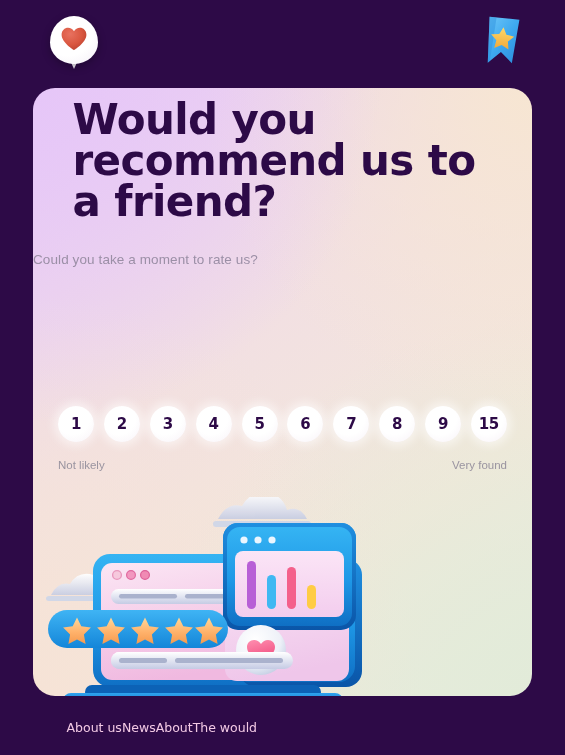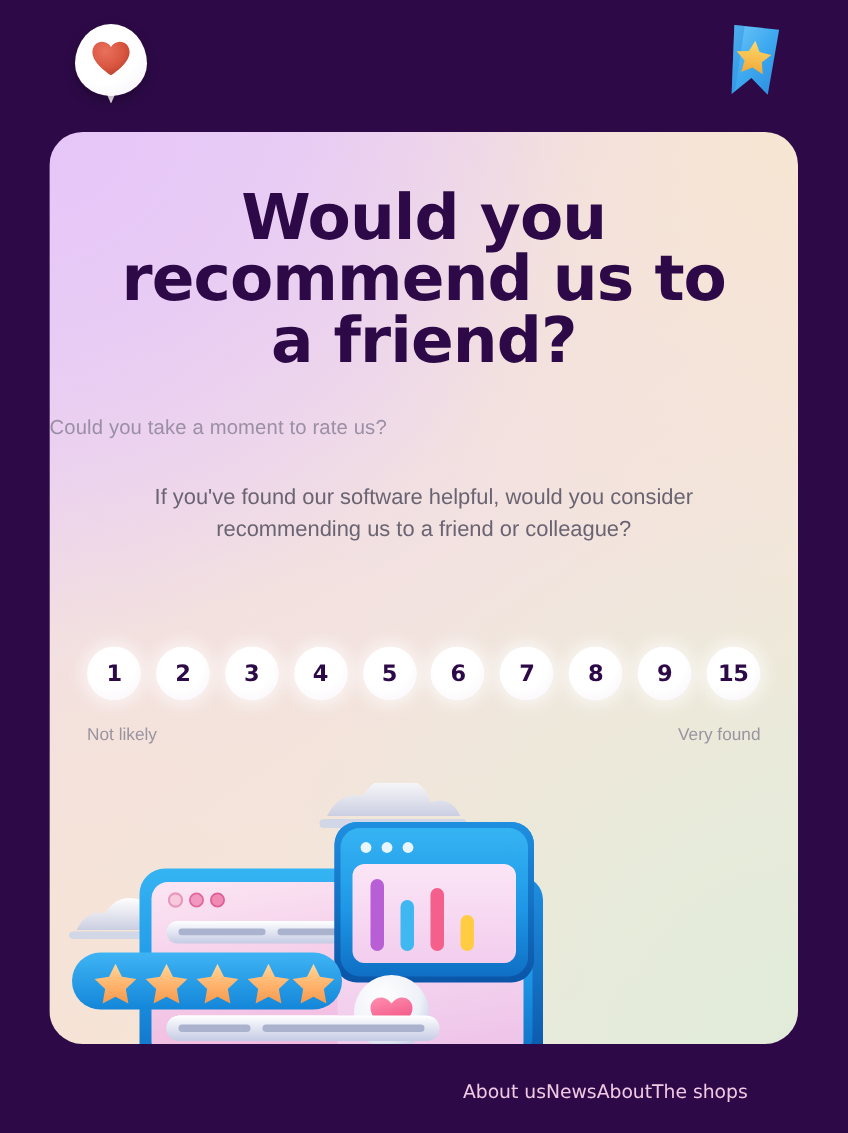--- a/index.html
+++ b/index.html
@@ -46,21 +46,21 @@
       radial-gradient(120% 95% at 0% 0%, #e6c6f8 0%, rgba(230,198,248,0) 58%),
       radial-gradient(110% 90% at 100% 0%, #f7e6d2 0%, rgba(247,230,210,0) 60%),
       radial-gradient(120% 100% at 100% 100%, #e2ebd9 0%, rgba(226,235,217,0) 62%),
       radial-gradient(130% 110% at 0% 100%, #f6e3d6 0%, rgba(246,227,214,0) 60%),
       linear-gradient(145deg,#e9cdf6 0%, #f2e0e2 42%, #f3e8da 72%, #e7edde 100%);
   }
 
   .card-inner { position:relative; width:100%; height:100%; z-index:5; }
 
   .headline {
-    margin:36px auto 0; width:420px; text-align:center;
+    margin:11px auto 0; width:420px; text-align:left;
     color:#2d0a47; font-size:42px; line-height:41px;
     font-weight:bold; letter-spacing:-0.6px;
     font-family:"DejaVu Sans", sans-serif;
   }
   .subtitle {
     margin:30px auto 0; text-align:left;
     color:#9b8fa6; font-size:13.5px; letter-spacing:0.1px;
   }
   .bodytext {
     margin:30px auto 0; width:400px; text-align:center;
@@ -89,21 +89,21 @@
 
   
   .illus { position:absolute; left:0; top:398px; width:499px; height:210px; }
   .illus svg { display:block; }
 
   
   .footer {
     position:absolute; left:0; bottom:0; width:565px; height:56px;
     display:flex; align-items:center; justify-content:center;
   }
-  .footer-links { display:flex; width:432px; justify-content:flex-end; }
+  .footer-links { display:flex; width:432px; justify-content:flex-start; }
   .footer-link {
     color:#f2c9e4; font-size:12.5px; text-decoration:none;
     font-family:"DejaVu Sans", sans-serif; cursor:pointer;
   }
 </style>
 </head>
 <body>
 
 <div class="page">
 
@@ -140,21 +140,20 @@
       <path d="M6 2 L13 2 L11 45 L9 48 Z" fill="#2b8ede" opacity="0.45"></path>
       <path d="M21 11 L24.6 18.2 L32.6 19.3 L26.8 24.8 L28.2 32.7 L21 28.9 L13.8 32.7 L15.2 24.8 L9.4 19.3 L17.4 18.2 Z" fill="url(#stg)"></path>
     </svg>
   </div>
 
   <div class="card">
     <div class="card-inner">
 
       <h1 class="headline">Would you recommend us to a friend?</h1>
       <p class="subtitle">Could you take a moment to rate us?</p>
-      <p class="bodytext">If you've found our software helpful, would you consider recommending us to a friend or colleague?</p>
 
       <div class="rating-row">
         <button class="rate-btn">1</button>
         <button class="rate-btn">2</button>
         <button class="rate-btn">3</button>
         <button class="rate-btn">4</button>
         <button class="rate-btn">5</button>
         <button class="rate-btn">6</button>
         <button class="rate-btn">7</button>
         <button class="rate-btn">8</button>
@@ -305,17 +304,17 @@
       </div>
 
     </div>
   </div>
 
   <div class="footer">
     <div class="footer-links">
       <a class="footer-link">About us</a>
       <a class="footer-link">News</a>
       <a class="footer-link">About</a>
-      <a class="footer-link">The shops</a>
+      <a class="footer-link">The would</a>
     </div>
   </div>
 
 </div>
 
 </body></html>

